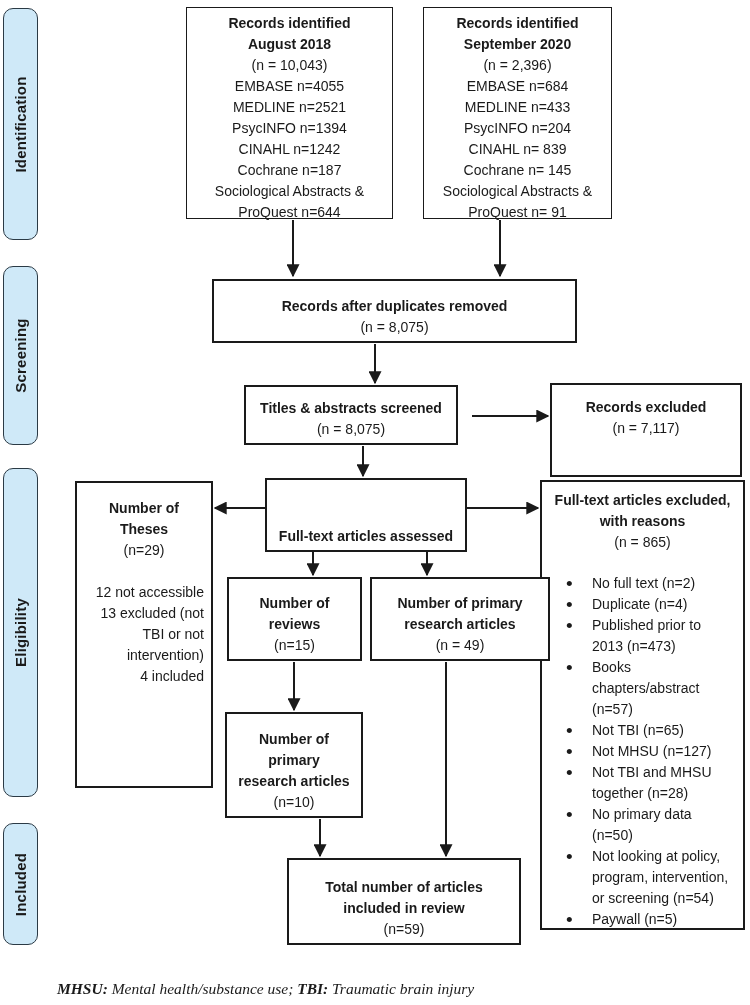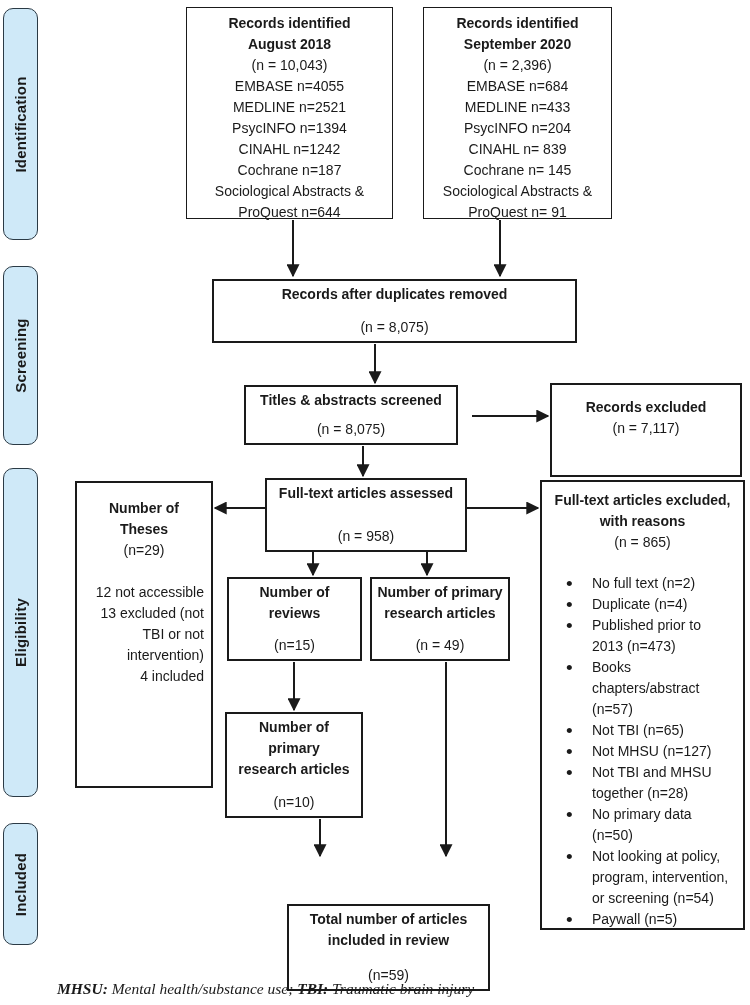--- a/index.html
+++ b/index.html
@@ -52,21 +52,21 @@
     position: absolute;
     background: var(--box-bg);
     border: 2px solid var(--line-color);
     box-sizing: border-box;
     text-align: center;
     font-size: 14px;
     line-height: 21px;
     padding: 3px 3px;
   }
   .box.thin { border-width: 1.5px; }
-  .box.vcenter { display: flex; flex-direction: column; justify-content: space-between; }
+  .box.vcenter { display: flex; flex-direction: column; justify-content: flex-end; }
   .title-list > div { font-weight: 700; }
 
   .details {
     text-align: right;
     margin-top: 21px;
     padding: 0 4px 0 8px;
   }
   .details > div {
     padding-left: 20px;
     text-indent: -20px;
@@ -186,21 +186,20 @@
     <div class="title-list">
         <div>Records excluded</div>
       </div>
     <div>(n = 7,117)</div>
   </div>
 
   <div class="box vcenter" style="left:265px;top:478px;width:202px;height:74px">
     <div class="title-list">
         <div>Full-text articles assessed</div>
       </div>
-    <div>(n = 958)</div>
   </div>
 
   <div class="box" style="left:75px;top:481px;width:138px;height:307px;padding-top:15px">
     <div class="title-list">
         <div>Number of</div>
         <div>Theses</div>
       </div>
     <div>(n=29)</div>
     <div class="details">
         <div>12 not accessible</div>
@@ -230,38 +229,38 @@
   </div>
 
   <div class="box vcenter" style="left:227px;top:577px;width:135px;height:84px">
     <div class="title-list">
         <div>Number of</div>
         <div>reviews</div>
       </div>
     <div>(n=15)</div>
   </div>
 
-  <div class="box vcenter" style="left:370px;top:577px;width:140px;height:84px">
+  <div class="box vcenter" style="left:370px;top:577px;width:180px;height:84px">
     <div class="title-list">
         <div>Number of primary</div>
         <div>research articles</div>
       </div>
     <div>(n = 49)</div>
   </div>
 
   <div class="box vcenter" style="left:225px;top:712px;width:138px;height:106px">
     <div class="title-list">
         <div>Number of</div>
         <div>primary</div>
         <div>research articles</div>
       </div>
     <div>(n=10)</div>
   </div>
 
-  <div class="box vcenter" style="left:287px;top:904px;width:203px;height:87px">
+  <div class="box vcenter" style="left:287px;top:858px;width:234px;height:87px">
     <div class="title-list">
         <div>Total number of articles</div>
         <div>included in review</div>
       </div>
     <div>(n=59)</div>
   </div>
 
   <div class="footer">
     <span class="b">MHSU:</span>
     <span>Mental health/substance use;</span>

